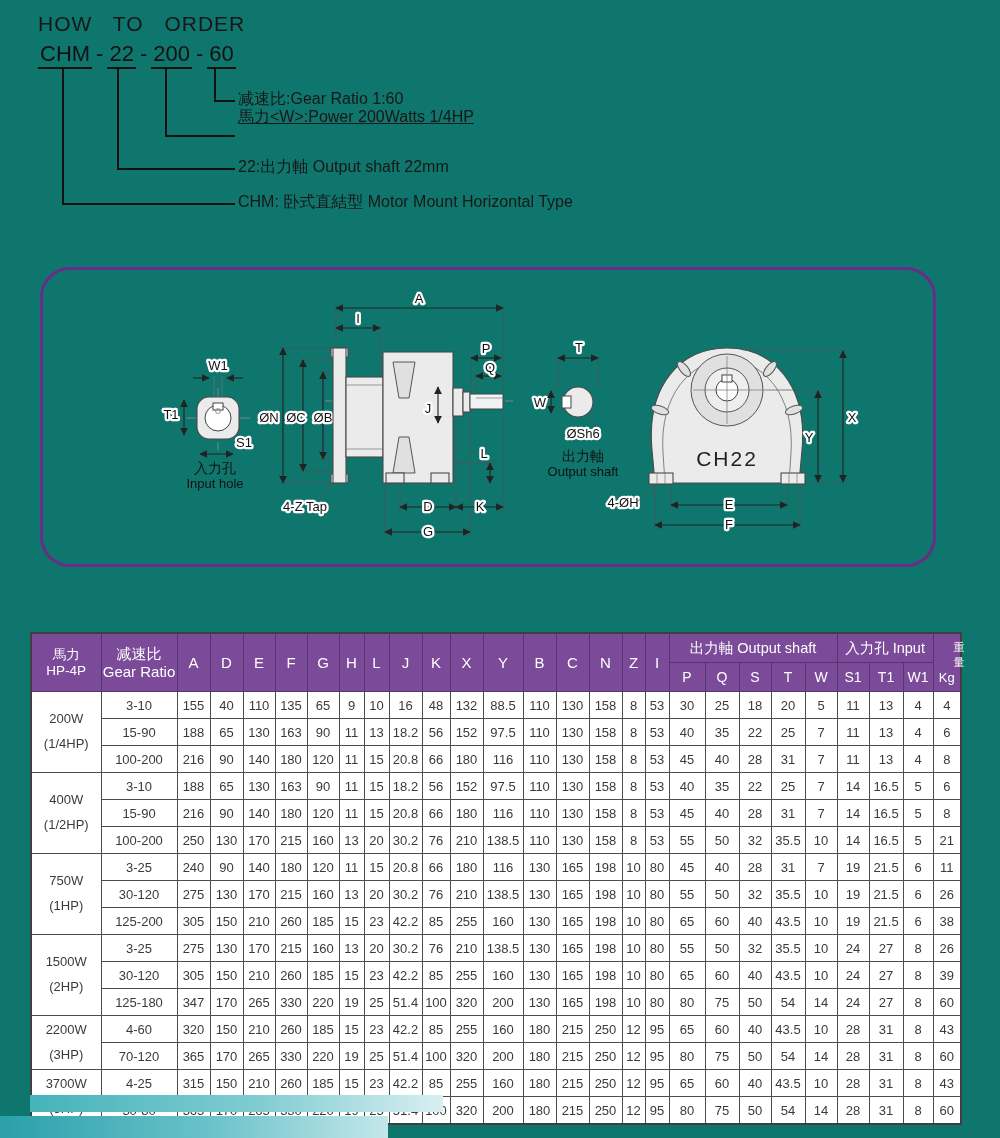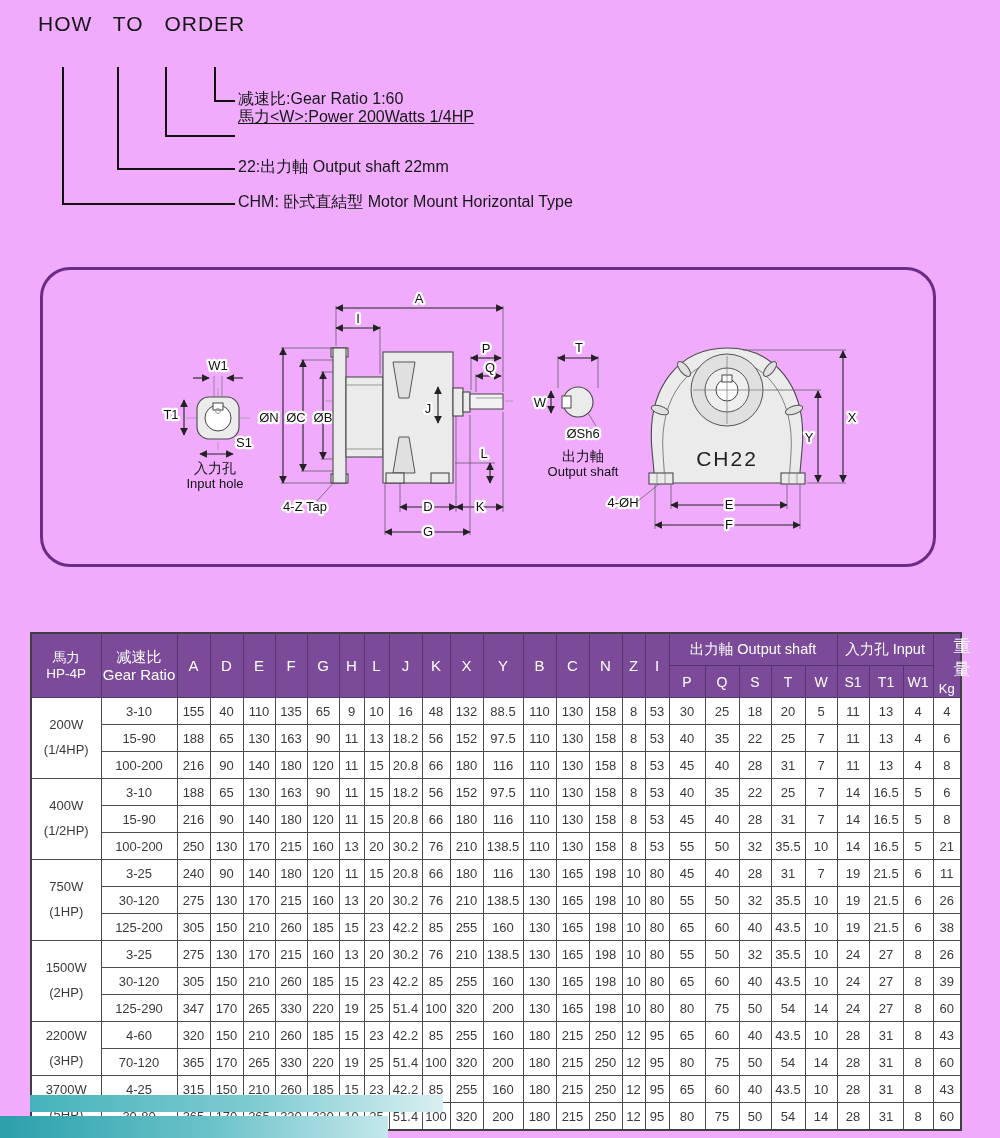--- a/index.html
+++ b/index.html
@@ -1,16 +1,16 @@
 <!DOCTYPE html>
 <html><head>
 <meta charset="utf-8">
 <style>
   html,body{margin:0;padding:0;background:#fff;}
-  .page{position:relative;width:1000px;height:1138px;background:#f0abfc;overflow:hidden;
+  .page{position:relative;width:1000px;height:1138px;background:#0f766e;overflow:hidden;
         font-family:"Liberation Sans","DejaVu Sans",sans-serif;color:#1a1a1a;}
 
   
   .order-title{position:absolute;left:38px;top:12px;font-size:21px;font-weight:400;
                letter-spacing:1px;word-spacing:14px;margin:0;color:#171717;}
   .model-code{position:absolute;left:38px;top:41px;font-size:22px;font-weight:500;
               color:#111;white-space:nowrap;}
   .model-code .seg{border-bottom:2.5px solid #111;padding:0 2px 1px 2px;}
   .model-code .dash{padding:0 4px;}
   .callout-lines{position:absolute;left:38px;top:67px;}
@@ -39,40 +39,41 @@
                font-weight:400;color:#111;letter-spacing:1px;}
   .size-table{position:absolute;left:30px;top:632px;width:864px;border-collapse:collapse;
               table-layout:fixed;border:2px solid #3f3f3f;}
   .size-table thead th{background:#7b4a98;color:#fff;border:1px solid #54356e;
                        font-weight:400;padding:1px 0;}
   .th-power div,.th-ratio div{line-height:1.15;}
   .th-power{font-size:13.5px;} .th-ratio{font-size:15px;}
   .th-dim{font-size:15px;} .th-sub{font-size:14px;height:26px;}
   .th-group{font-size:14.5px;height:26px;}
   .th-weight{font-size:13px;}
-  .th-weight div:first-child{font-size:17px;margin-left:20px;}
+  .th-weight div:first-child{font-size:11px;margin-left:20px;}
   .size-table tbody td{background:#fff;border:1px solid #4c4c4c;text-align:center;
                        color:#3a3a3a;font-size:13px;height:26px;padding:0;white-space:nowrap;}
   .td-power{font-size:13.5px;}
   .td-power div{line-height:1.9;}
   .td-ratio{font-size:13.5px;}
 
   
   .deco-bar{position:absolute;}
   .bar1{left:30px;top:1095px;width:413px;height:17px;
         background:linear-gradient(90deg,#45b3ba 0%,#7fccd2 55%,#d9eff1 100%);}
   .bar2{left:0;top:1116px;width:388px;height:22px;
         background:linear-gradient(90deg,#2aa0ab 0%,#6cc3ca 55%,#c4e7ea 100%);}
 </style>
 </head>
 <body>
 
 <div class="page">
 
   <h1 class="order-title">HOW TO ORDER</h1>
+  <div class="model-code"><span class="seg">CHM</span><span class="dash">-</span><span class="seg">22</span><span class="dash">-</span><span class="seg">200</span><span class="dash">-</span><span class="seg">60</span></div>
 
   <svg class="callout-lines" width="220" height="150">
     <path d="M177,0 V34 H197" fill="none" stroke="#111" stroke-width="2"></path>
     <path d="M128,0 V69 H197" fill="none" stroke="#111" stroke-width="2"></path>
     <path d="M80,0 V102 H197" fill="none" stroke="#111" stroke-width="2"></path>
     <path d="M25,0 V137 H197" fill="none" stroke="#111" stroke-width="2"></path>
   </svg>
   <div class="callout c0">减速比:Gear Ratio 1:60</div>
   <div class="callout c1">馬力&lt;W&gt;:Power 200Watts 1/4HP</div>
   <div class="callout c2">22:出力軸 Output shaft 22mm</div>
@@ -1242,21 +1243,21 @@
           </td>
           <td class="td-val">
             <div>8</div>
           </td>
           <td class="td-val">
             <div>39</div>
           </td>
         </tr>
         <tr>
           <td class="td-ratio">
-            <div>125-290</div>
+            <div>125-180</div>
           </td>
           <td class="td-val">
             <div>347</div>
           </td>
           <td class="td-val">
             <div>170</div>
           </td>
           <td class="td-val">
             <div>265</div>
           </td>

